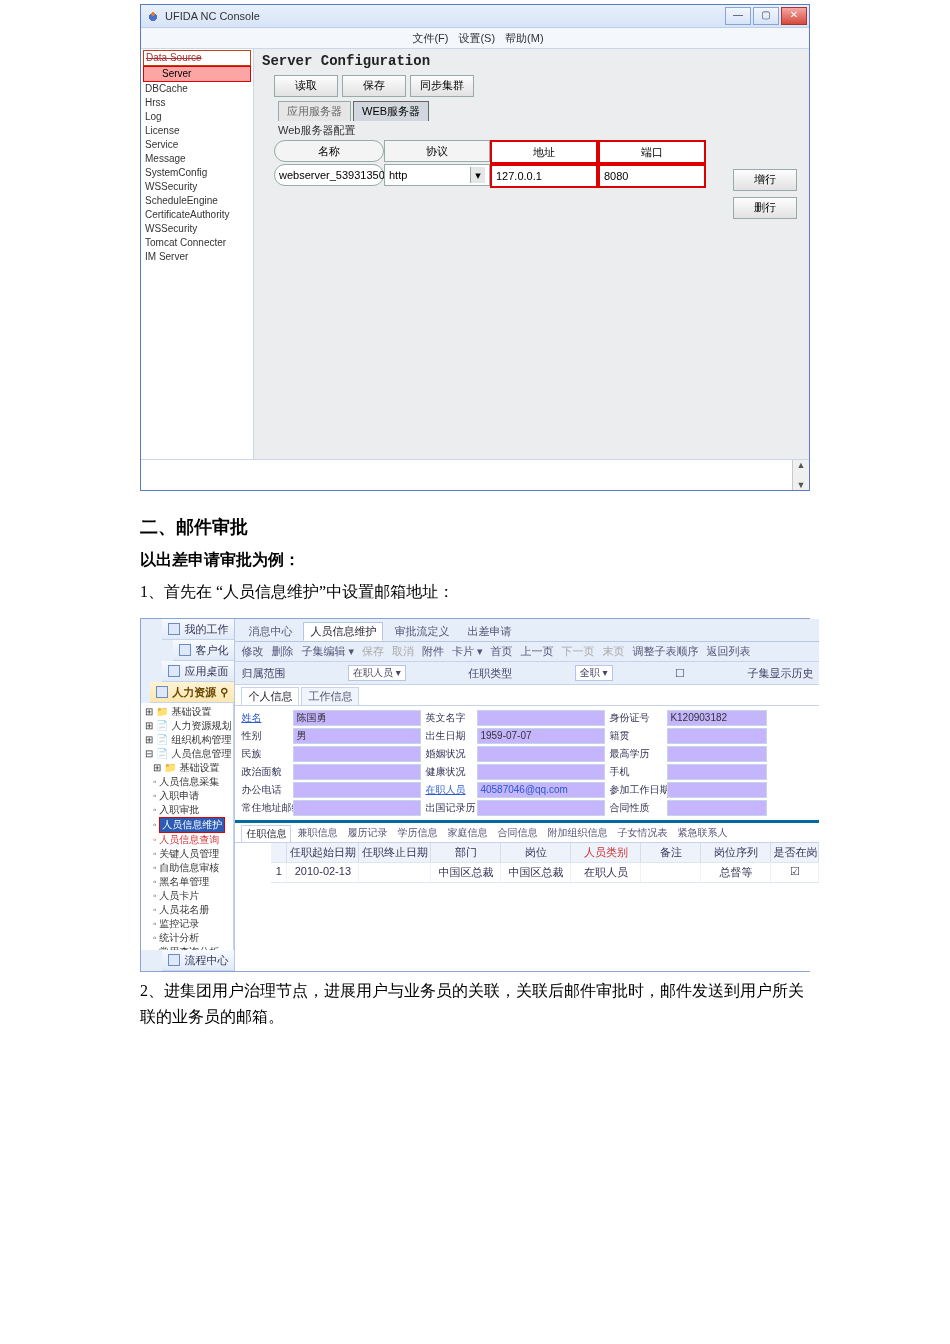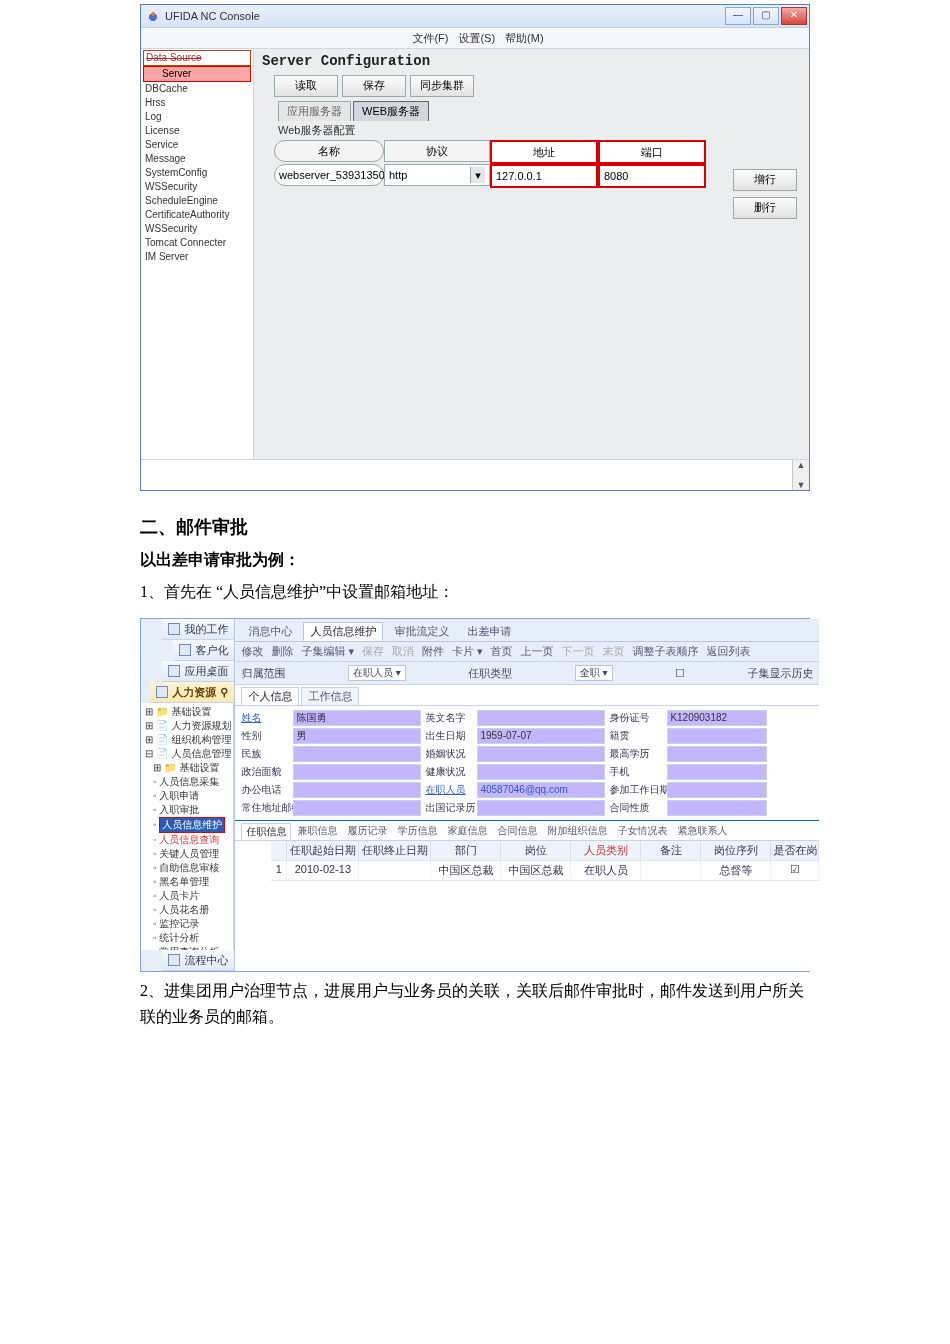--- a/index.html
+++ b/index.html
@@ -371,21 +371,21 @@
     font-size: 10px;
     color: #333;
     white-space: nowrap;
     overflow: hidden;
   }
   .subtabs {
     display: flex;
     gap: 2px;
     padding: 2px 6px 0 6px;
     font-size: 10px;
-    border-top: 1px solid #0369a1;
+    border-top: 3px solid #0369a1;
     border-bottom: 1px solid #c7d3ea;
     color: #557;
     flex-wrap: nowrap;
   }
   .subtab {
     padding: 1px 4px;
     white-space: nowrap;
   }
   .subtab-active {
     background: #fff;

